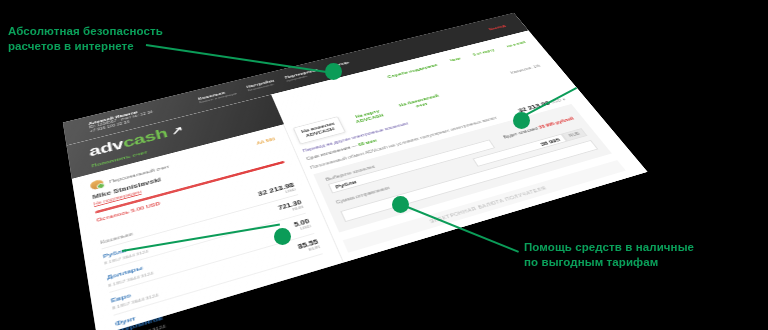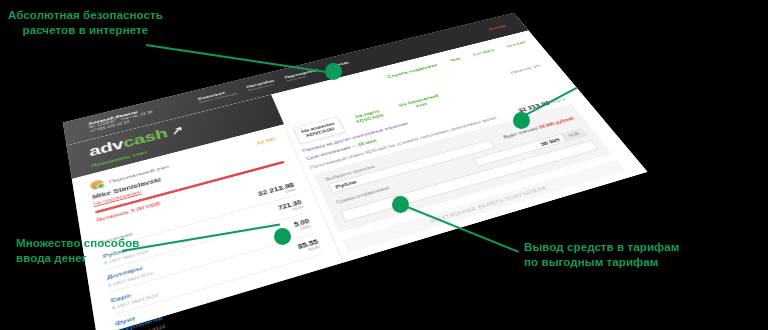--- a/index.html
+++ b/index.html
@@ -9,21 +9,21 @@
     font-family: "Liberation Sans", "DejaVu Sans", sans-serif;
   }
   #stage { position: relative; width: 768px; height: 330px; background: #000; }
 
   
   .callout {
     position: absolute; color: #0aa05a; font-weight: 700;
     font-size: 11.5px; line-height: 15px; letter-spacing: .1px;
     white-space: pre-line;
   }
-  .callout.c1 { left: 8px;  top: 8px; text-align: center; }
+  .callout.c1 { left: 8px;  top: 24px; }
   .callout.c2 { left: 582px; top: 62px; }
   .callout.c3 { left: 16px; top: 236px; }
   .callout.c4 { left: 524px; top: 240px; }
 
   .leader { position: absolute; background: #0b9c58; transform-origin: 0 50%; height: 1.6px; }
   .dot { position: absolute; width: 17px; height: 17px; border-radius: 50%; background: #0b9c58; }
 
   
   #scene { position: absolute; left: 0; top: 0; width: 768px; height: 330px; perspective: 900px; }
   #screen {
@@ -295,23 +295,21 @@
   </div>
 
   <div class="callout c1">Абсолютная безопасность
 расчетов в интернете</div>
   <div class="leader" style="left:146px; top:44px; width:196px; transform:rotate(8.5deg);"></div>
   <div class="dot" style="left:325px; top:63px;"></div>
 
   <div class="leader" style="left:520px; top:117px; width:64px; transform:rotate(-28deg);"></div>
   <div class="dot" style="left:513px; top:112px;"></div>
 
-  <div class="callout c3">Множество способов
-ввода денег</div>
   <div class="leader" style="left:122px; top:250px; width:160px; transform:rotate(-9.5deg);"></div>
   <div class="dot" style="left:274px; top:228px;"></div>
 
-  <div class="callout c4">Вывод средств в тарифам
+  <div class="callout c4">Помощь средств в наличные
 по выгодным тарифам</div>
   <div class="leader" style="left:400px; top:203px; width:128px; transform:rotate(22deg);"></div>
   <div class="dot" style="left:392px; top:196px;"></div>
 
 </div>
 
 </body></html>

